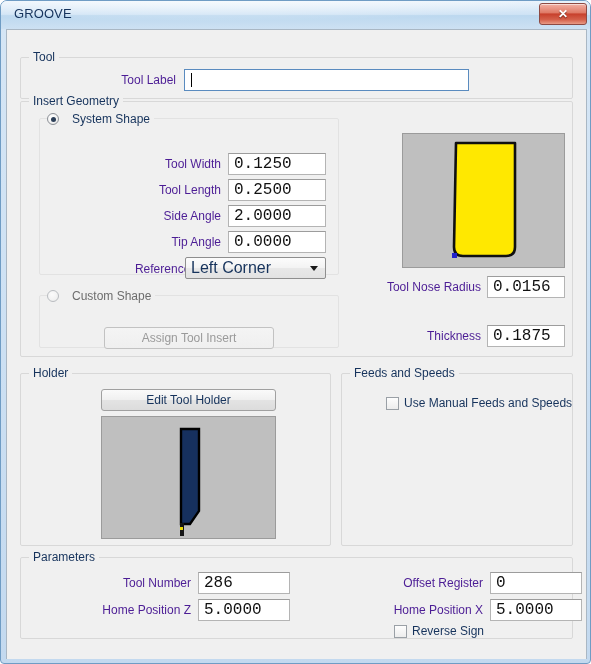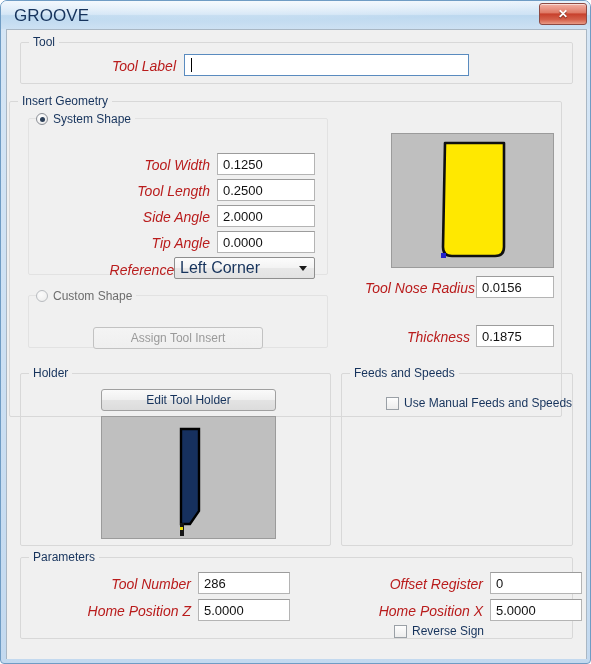--- a/index.html
+++ b/index.html
@@ -34,21 +34,21 @@
   #titlebar-bg {
     position: absolute;
     left: 0; top: 0; right: 0; bottom: 0;
     background:
       radial-gradient(120% 180% at 35% -40%, rgba(255,255,255,0.92) 0%, rgba(255,255,255,0.0) 62%),
       linear-gradient(180deg, #e8f2fb 0%, #cfe3f5 48%, #bcd8ef 52%, #cde1f3 100%);
   }
   #title-text {
     position: absolute;
     left: 13px; top: 5px;
-    font-size: 17px;
+    font-size: 13px;
     color: #16335c;
     letter-spacing: 0.1px;
     white-space: nowrap;
   }
   #close-button {
     position: absolute;
     left: 538px; top: 2px;
     width: 46px; height: 20px;
     border: 1px solid #8d4a43;
     border-radius: 3px;
@@ -100,34 +100,33 @@
   .subgroup {
     position: absolute;
     border: 1px solid #e2e2e2;
     border-radius: 2px;
     box-sizing: border-box;
   }
 
   
   .lbl {
     position: absolute;
-    font-size: 14px;
-    color: #b91c1c;
+    font-size: 12px;
+    color: #4c1d95;
     white-space: nowrap;
     text-align: right;
-    font-style: italic;
   }
   .field {
     position: absolute;
     box-sizing: border-box;
     background: #ffffff;
     border: 1px solid #b4b4b4;
     border-top-color: #9c9c9c;
-    font-family: Liberation Sans, sans-serif;
-    font-size: 13px;
+    font-family: Liberation Mono, monospace;
+    font-size: 16px;
     color: #111111;
     padding: 0 0 0 5px;
     line-height: 20px;
     height: 22px;
     outline: none;
   }
   .field.focused {
     border: 1px solid #5a8bbf;
     box-shadow: inset 0 0 0 1px #ffffff;
   }
@@ -135,21 +134,21 @@
     position: absolute;
     width: 1px;
     background: #000;
   }
 
   
   .radio-row {
     position: absolute;
     display: flex;
     align-items: center;
-    gap: 5px;
+    gap: 13px;
     white-space: nowrap;
     cursor: pointer;
     background: #f0f0f0;
     padding-right: 4px;
   }
   .radio {
     width: 12px; height: 12px;
     border-radius: 50%;
     box-sizing: border-box;
     background: radial-gradient(circle at 40% 35%, #ffffff 0%, #f3f3f3 55%, #dcdcdc 100%);
@@ -271,29 +270,29 @@
   <div id="titlebar">
     <div id="titlebar-bg"></div>
     <div id="title-text">GROOVE</div>
     <div id="close-button">
       <div class="glyph">✕</div>
     </div>
   </div>
 
   <div id="client">
 
-    <div class="group" style="left:13px; top:12px; width:553px; height:42px;">
+    <div class="group" style="left:13px; top:27px; width:553px; height:42px;">
       <div class="caption">Tool</div>
 
       <div class="lbl" style="left:60px; top:15px; width:95px;">Tool Label</div>
       <input class="field focused" type="text" style="left: 163px; top: 11px; width: 285px;" value="">
       <div class="caret" style="left:170px; top:15px; height:14px;"></div>
     </div>
 
-    <div class="group" style="left:2px; top:71px; width:553px; height:316px;padding-left:36px;">
+    <div class="group" style="left:13px; top:71px; width:553px; height:256px;padding-left:36px;">
       <div class="caption">Insert Geometry</div>
 
       <div class="subgroup" style="left:18px; top:16px; width:300px; height:157px;">
       </div>
       <div class="radio-row" style="left:26px; top:10px;">
         <span class="radio checked"></span>
         <span class="radio-label">System Shape</span>
       </div>
 
       <div class="lbl" style="left:90px; top:55px; width:110px;">Tool Width</div>

